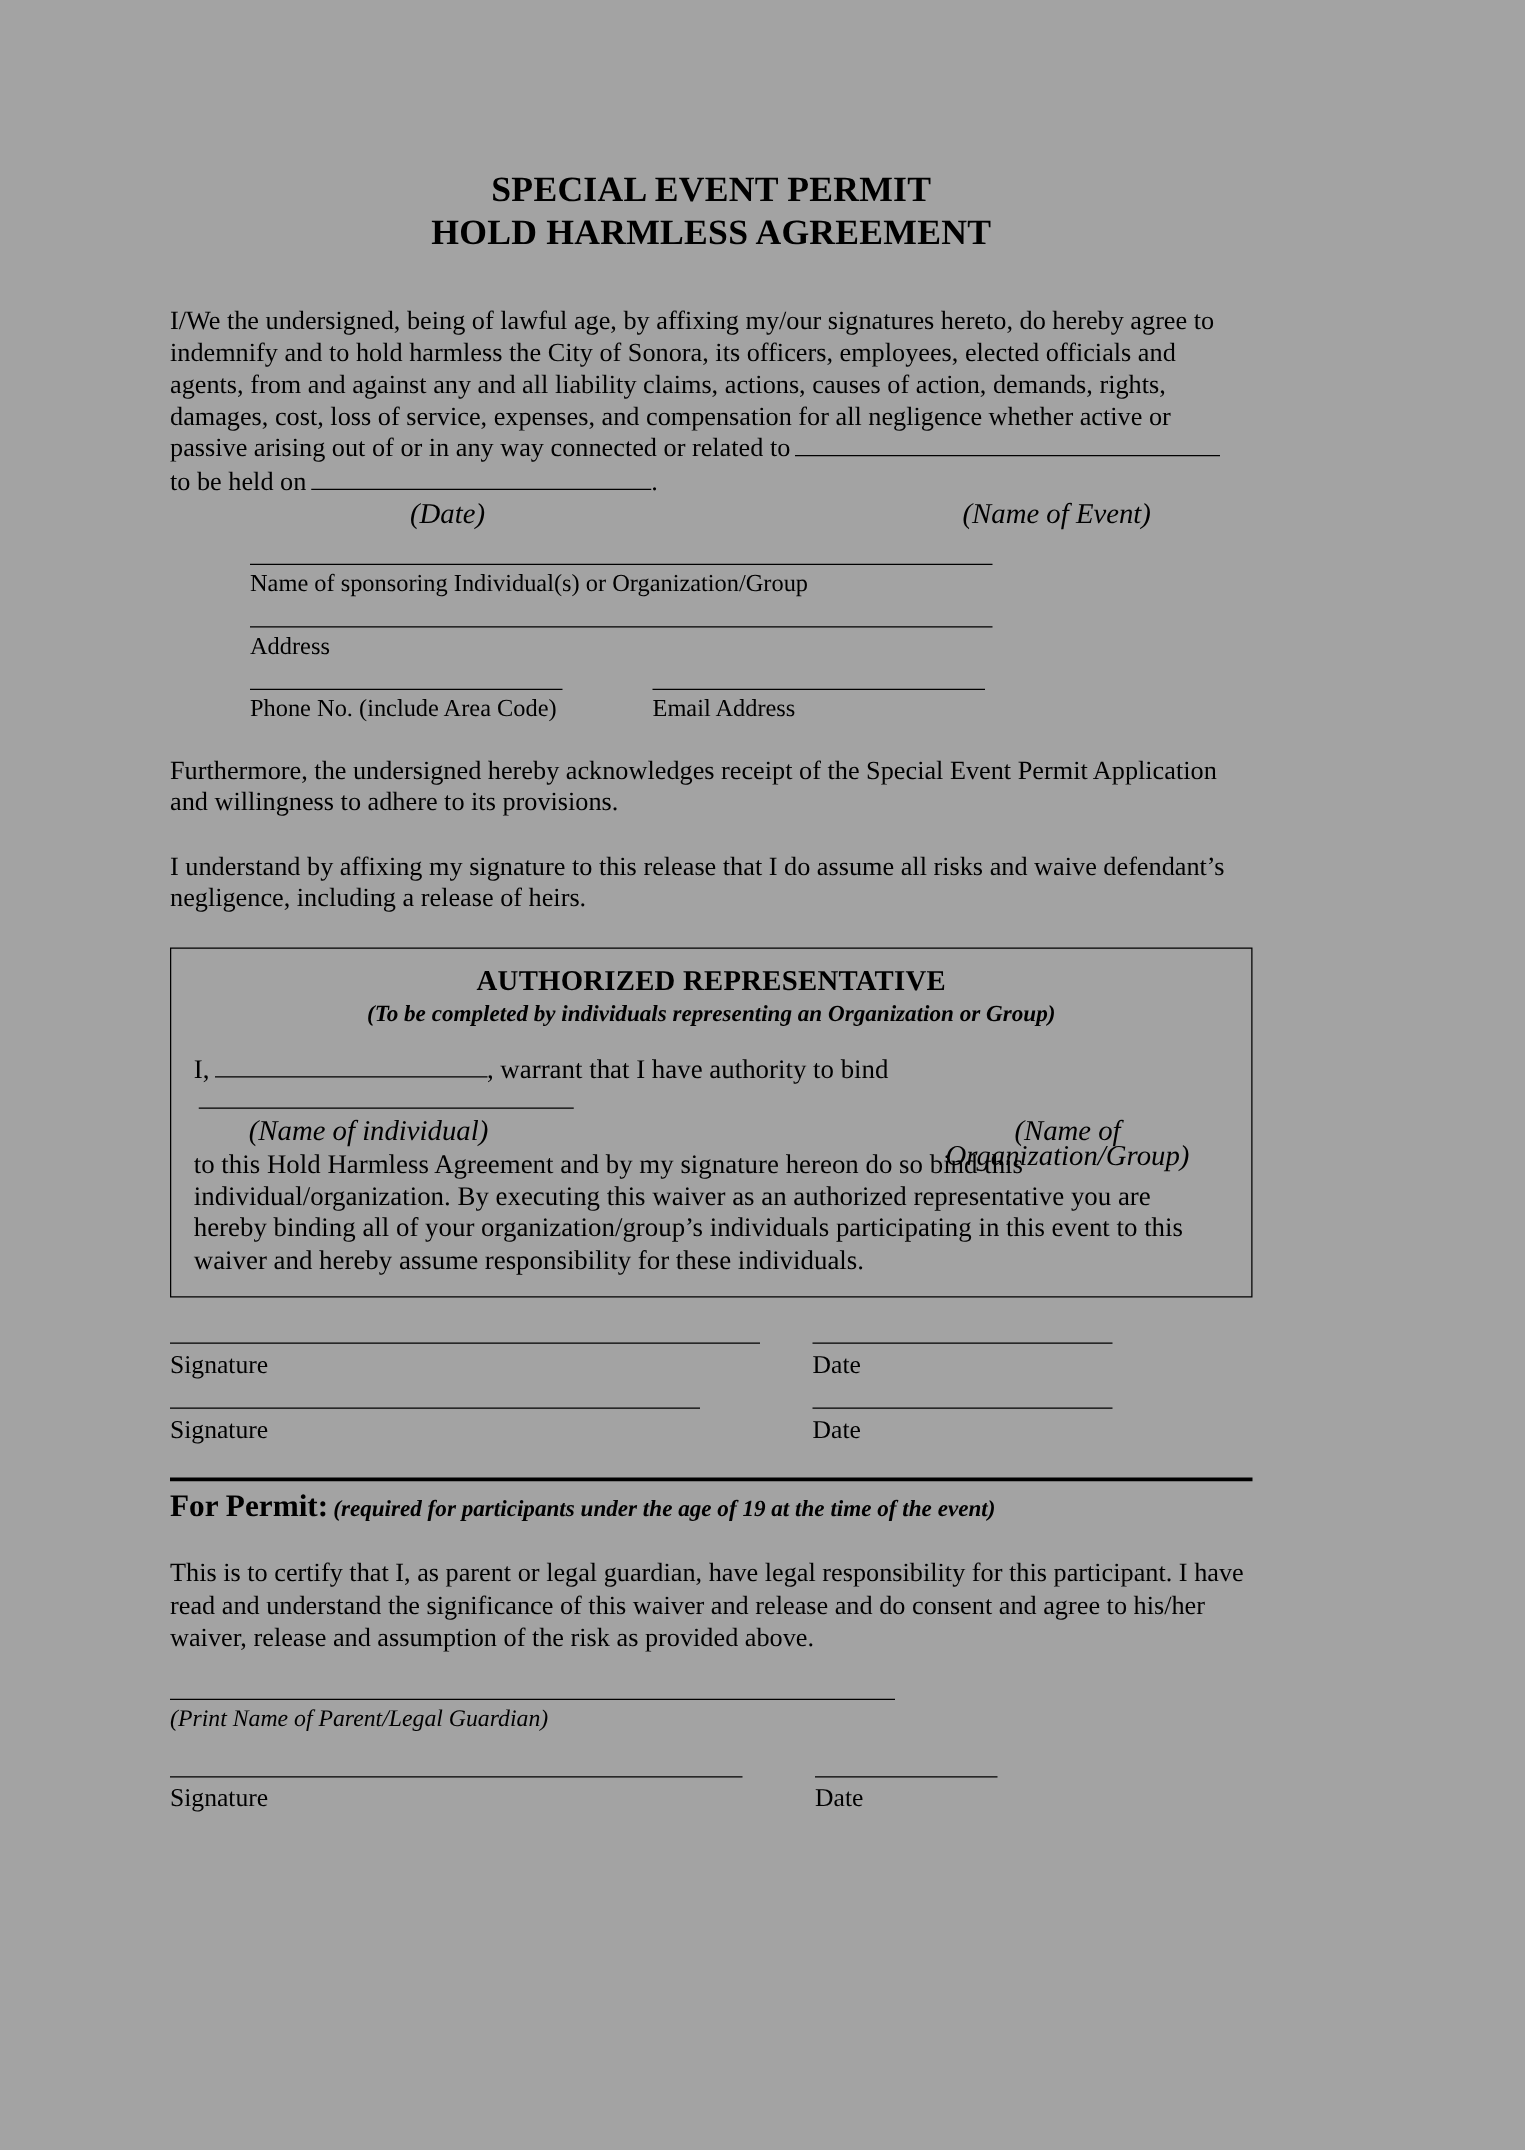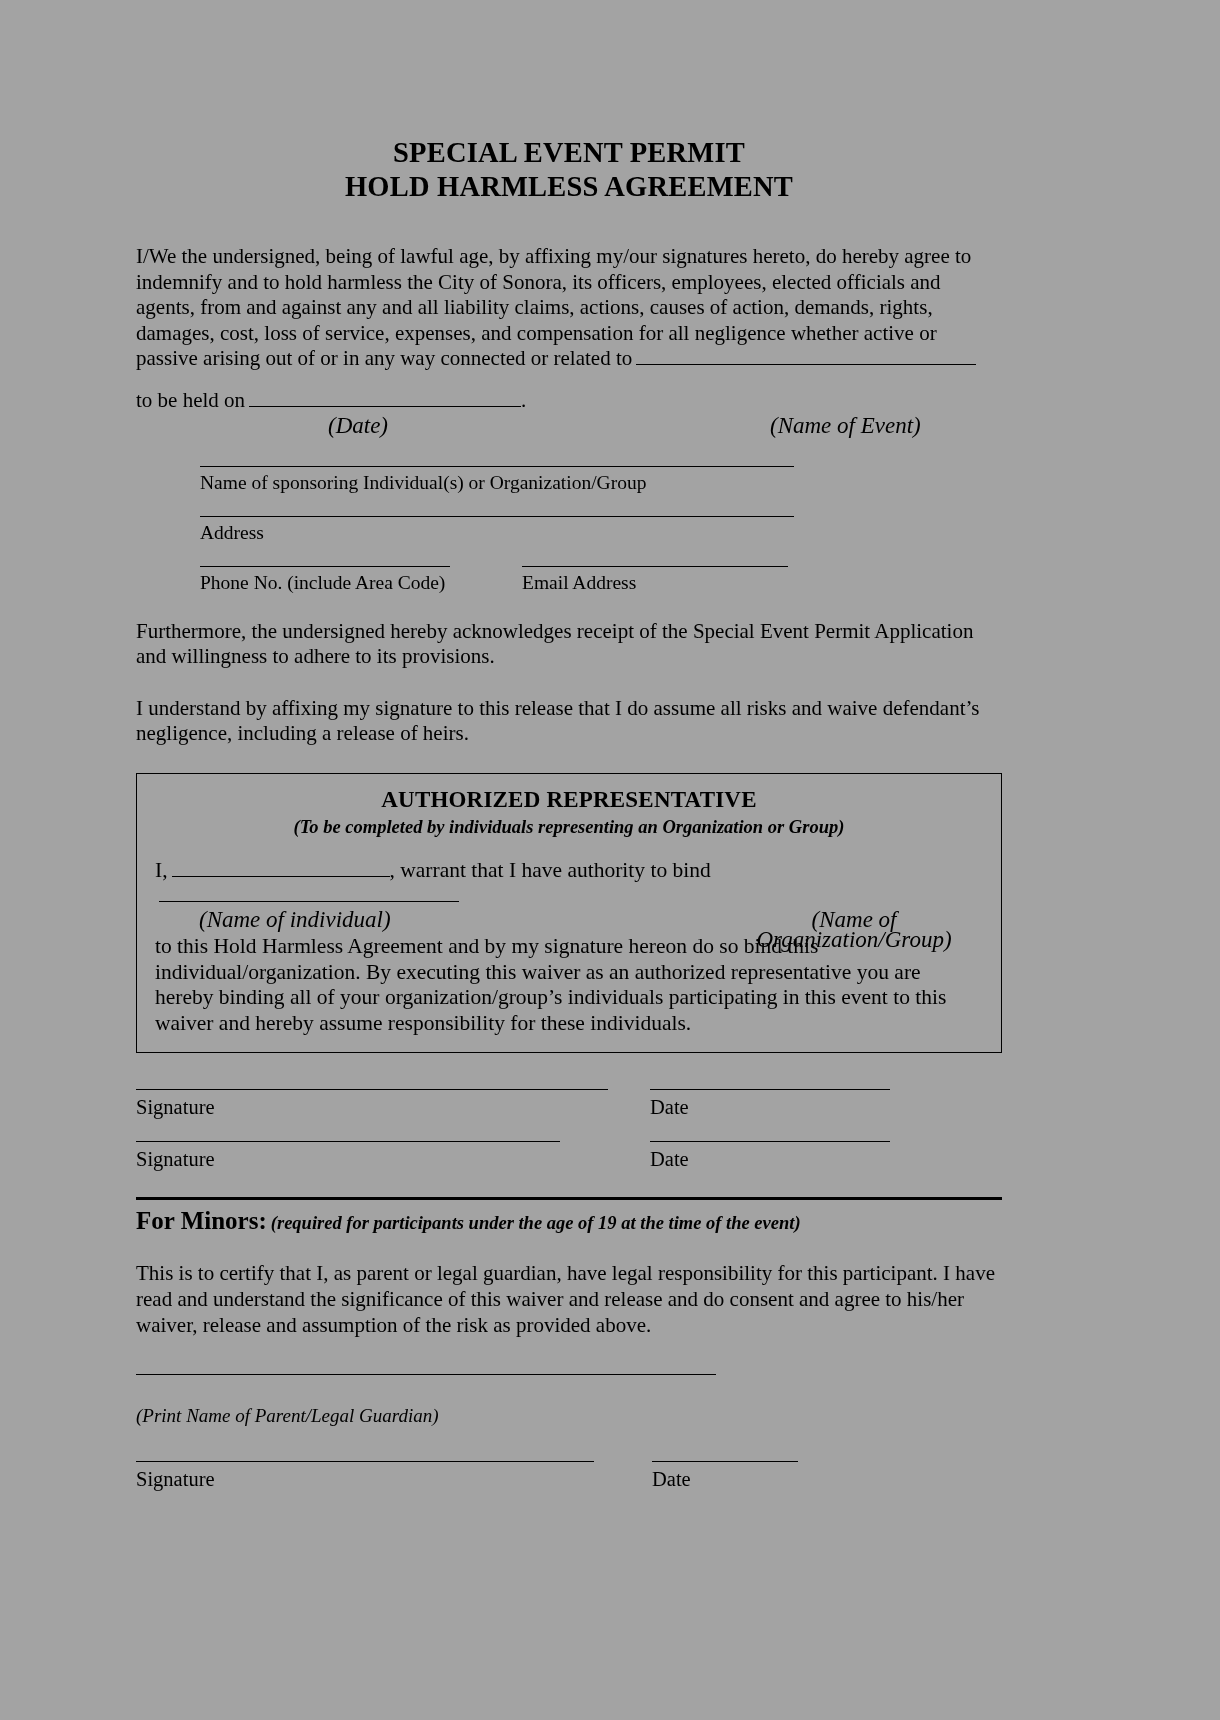--- a/index.html
+++ b/index.html
@@ -152,39 +152,38 @@
   .minors-head .fm-note {
     font-size: 18.5px;
     font-weight: bold;
     font-style: italic;
   }
   .italic-label {
     font-size: 19px;
     font-style: italic;
     line-height: 22px;
     padding-top: 5px;
-    margin-top: 25px;
   }
 </style>
 </head>
 <body>
 
 <div class="page">
   <div class="content">
 
     <div class="title-block">
       <div class="title-line">SPECIAL EVENT PERMIT</div>
       <div class="title-line">HOLD HARMLESS AGREEMENT</div>
     </div>
 
     <div class="para p-intro">
       <span>I/We the undersigned, being of lawful age, by affixing my/our signatures hereto, do hereby agree to indemnify and to hold harmless the City of Sonora, its officers, employees, elected officials and agents, from and against any and all liability claims, actions, causes of action, demands, rights, damages, cost, loss of service, expenses, and compensation for all negligence whether active or passive arising out of or in any way connected or related to</span><span class="inline-rule rule-event"></span>
     </div>
 
-    <div class="para" style="margin-top:16px; position:relative;">
+    <div class="para" style="margin-top:1px; position:relative;">
       <span>to be held on</span><span class="inline-rule rule-date"></span><span>.</span>
     </div>
 
     <div class="caption-row" style="margin-top:2px;">
       <span class="caption cap-abs" style="left:192px;">(Date)</span>
       <span class="caption cap-abs" style="left:634px;">(Name of Event)</span>
     </div>
 
     <div class="field" style="margin-left:64px; width:594px; margin-top:28px;">
       <div class="field-line"></div>
@@ -247,21 +246,21 @@
       </div>
       <div class="sig-cell" style="width:240px; margin-left:90px;">
         <div class="sig-line"></div>
         <div class="sig-label">Date</div>
       </div>
     </div>
 
     <div class="thick-rule" style="margin-top:26px; width:866px;"></div>
 
     <div class="minors-head">
-      <span class="fm">For Minors</span><span class="fm-colon">:</span>
+      <span class="fm">For Permit</span><span class="fm-colon">:</span>
       <span class="fm-note">(required for participants under the age of 19 at the time of the event)</span>
     </div>
 
     <div class="para" style="margin-top:24px;">This is to certify that I, as parent or legal guardian, have legal responsibility for this participant. I have read and understand the significance of this waiver and release and do consent and agree to his/her waiver, release and assumption of the risk as provided above.</div>
 
     <div class="field" style="width:580px; margin-top:36px;">
       <div class="field-line"></div>
       <div class="italic-label">(Print Name of Parent/Legal Guardian)</div>
     </div>
 

